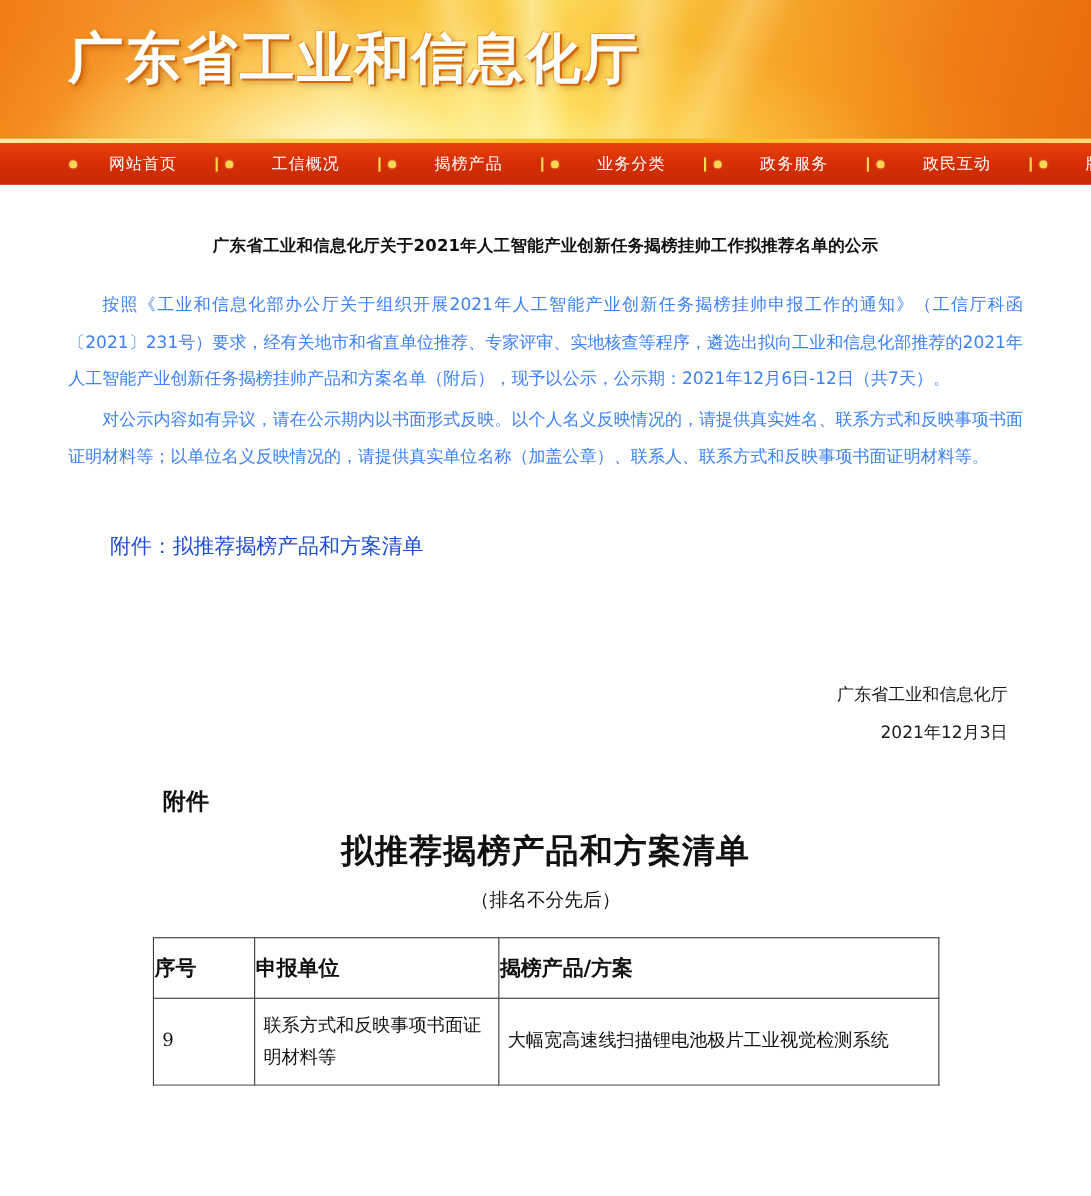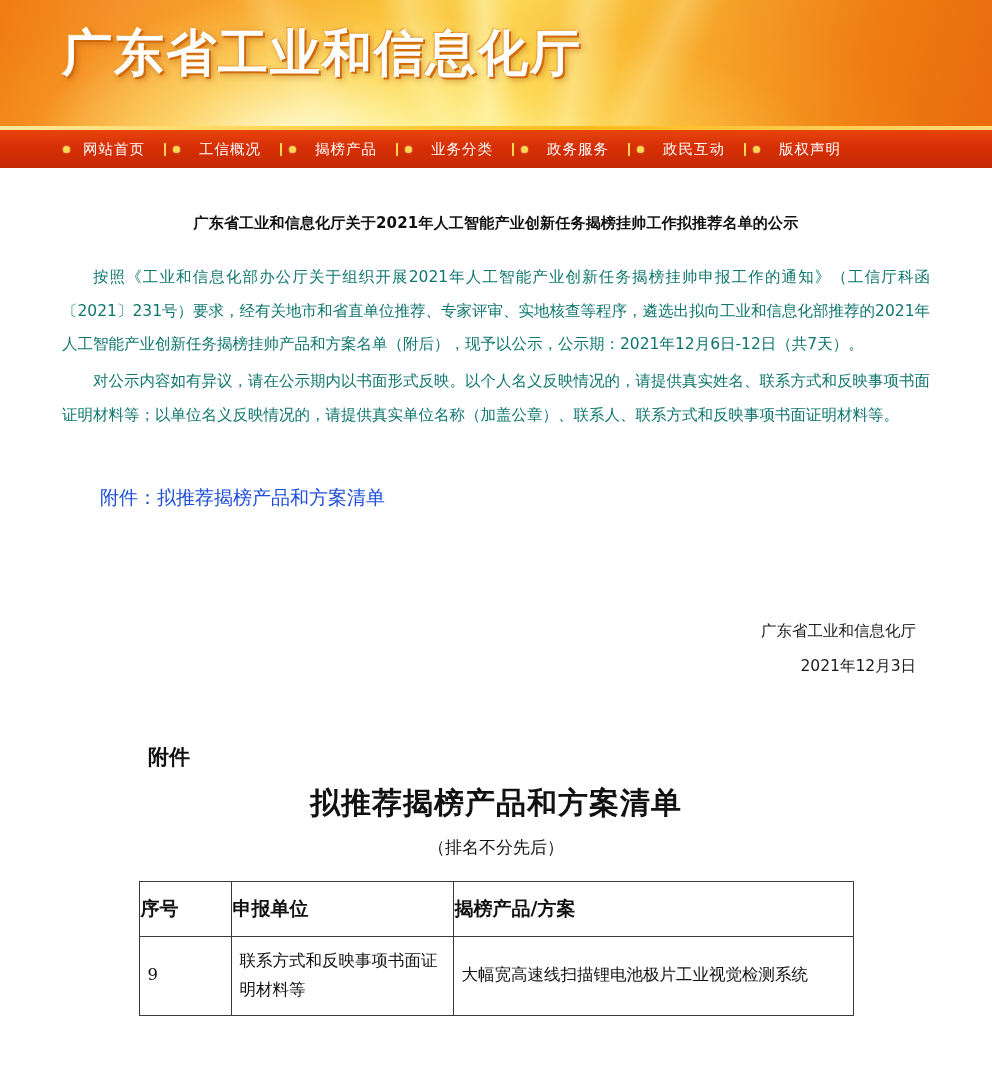--- a/index.html
+++ b/index.html
@@ -118,21 +118,21 @@
   .nav-bar-line {
     width: 2px;
     height: 13px;
     background: #ffd84d;
   }
   .nav-item {
     color: #ffffff;
     font-size: 14.5px;
     font-family: "DejaVu Sans", "Liberation Sans", sans-serif;
     letter-spacing: 1px;
-    padding: 0 13px;
+    padding: 0 29px;
     white-space: nowrap;
     cursor: pointer;
   }
 
   
   .article {
     padding: 44px 62px 0 62px;
   }
   .doc-title {
     text-align: center;
@@ -155,21 +155,21 @@
   }
   .meta .grp { white-space: nowrap; }
   .meta .bracket { margin-left: 2px; }
   .meta a { color: #333; text-decoration: none; cursor: pointer; }
 
   .body-text {
     margin-top: 26px;
     font-family: "DejaVu Sans", "Liberation Sans", sans-serif;
     font-size: 15.5px;
     line-height: 2.15;
-    color: #0f766e;
+    color: #3b82f6;
     text-align: justify;
     text-justify: inter-ideograph;
   }
   .body-text p {
     margin: 0 0 4px 0;
     text-indent: 2em;
   }
   .attach-line {
     margin-top: 46px;
     font-family: "DejaVu Sans", "Liberation Sans", sans-serif;
@@ -183,21 +183,21 @@
     text-align: right;
     font-family: "DejaVu Sans", "Liberation Sans", sans-serif;
     font-size: 15.5px;
     line-height: 2.3;
     color: #1a1a1a;
     padding-right: 14px;
   }
 
   
   .appendix {
-    margin-top: 58px;
+    margin-top: 29px;
     padding: 0 62px 0 62px;
   }
   .appendix-label {
     font-family: "DejaVu Sans", "Liberation Sans", sans-serif;
     font-size: 21px;
     font-weight: bold;
     color: #111;
     padding-left: 86px;
   }
   .appendix-title {

